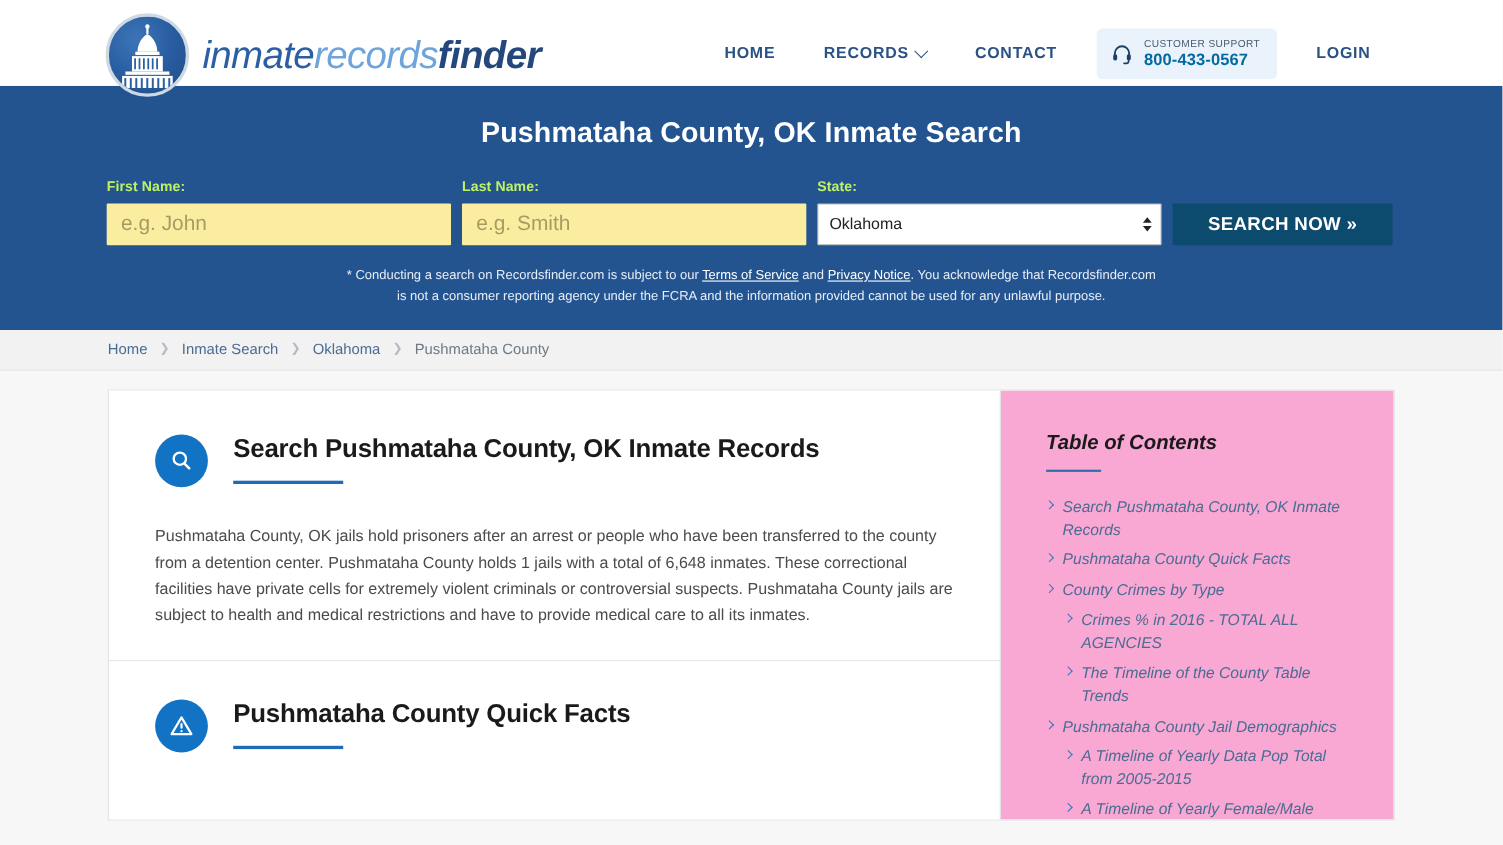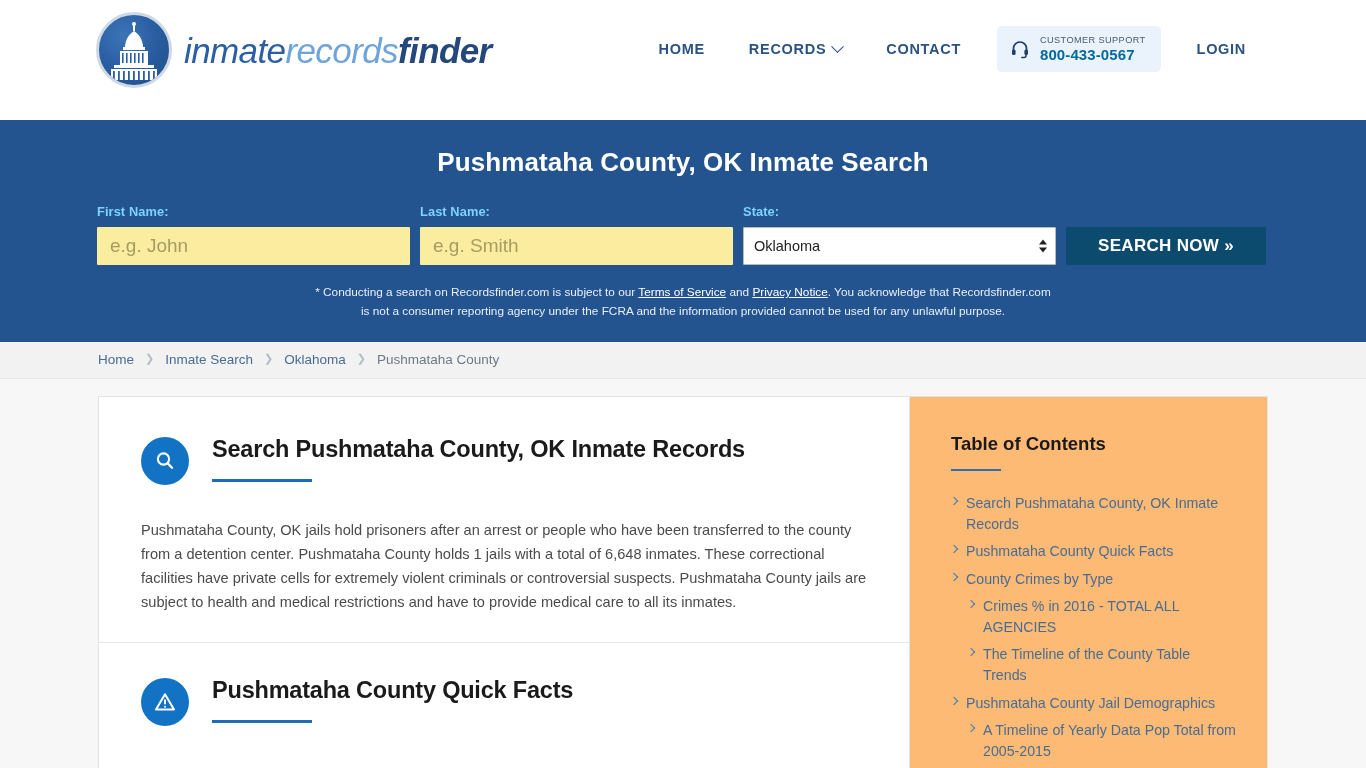--- a/index.html
+++ b/index.html
@@ -8,21 +8,21 @@
     width: 1366px; height: 768px;
     overflow: hidden;
     background: #f7f7f7;
     font-family: "Liberation Sans", sans-serif;
     -webkit-font-smoothing: antialiased;
   }
 
   
   .header {
     position: relative;
-    height: 120px;
+    height: 78px;
     background: #ffffff;
     display: flex;
     align-items: center;
   }
   .logo-wrap {
     position: absolute;
     left: 96px; top: 12px;
     display: flex;
     align-items: center;
   }
@@ -123,21 +123,21 @@
     margin: 0 auto;
     display: flex;
     align-items: flex-end;
     gap: 0;
   }
   .field { display: flex; flex-direction: column; }
   .f-first { width: 313px; margin-right: 10px; }
   .f-last  { width: 313px; margin-right: 10px; }
   .f-state { width: 313px; margin-right: 10px; }
   .field label {
-    color: #7dd3fc;
+    color: #bef264;
     font-size: 12.8px;
     font-weight: 700;
     margin-bottom: 8px;
     letter-spacing: 0.1px;
   }
   .field input {
     height: 38px;
     border: none;
     background: #fbeda0;
     padding: 0 13px;
@@ -235,23 +235,24 @@
     height: 392px;
     overflow: hidden;
   }
   .main-col {
     width: 810px;
     background: #fff;
     flex: 0 0 auto;
   }
   .side-col {
     flex: 1 1 auto;
-    background: #fdba74;
+    background: #f9a8d4;
     border-left: 1px solid #e3e3e3;
     padding: 36px 30px 0 41px;
+    font-style: italic;
   }
 
   .sec {
     padding: 37px 42px 0 42px;
     position: relative;
   }
   .sec + .sec { border-top: 1px solid #e6e6e6; margin-top: 27px; padding-top: 32px; }
   .sec-head { display: flex; align-items: flex-start; gap: 23px; }
   .sec-badge {
     width: 48px; height: 48px;

